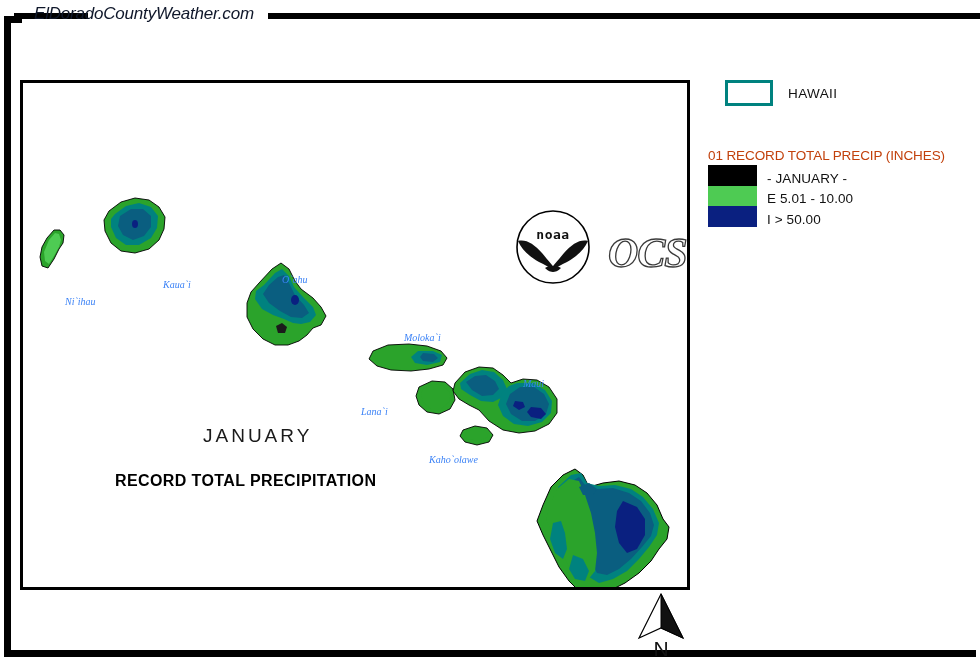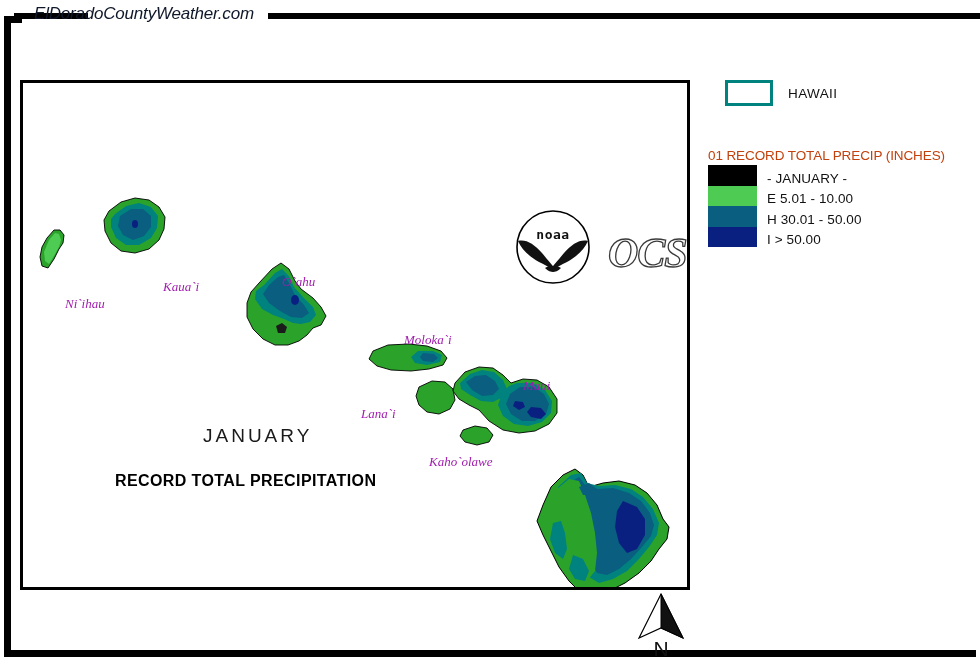--- a/index.html
+++ b/index.html
@@ -64,22 +64,22 @@
     background: #ffffff;
     overflow: hidden;
   }
   #map-svg { display: block; }
 
   
   .island-label {
     position: absolute;
     font-family: "Liberation Serif", serif;
     font-style: italic;
-    font-size: 13px;
-    color: #a21caf;
+    font-size: 10px;
+    color: #3b82f6;
     white-space: nowrap;
   }
 
   
   #map-month-title {
     position: absolute;
     left: 203px; top: 425px;
     font-size: 19px;
     letter-spacing: 3px;
     color: #1a1a1a;
@@ -258,21 +258,17 @@
 
     <div class="legend-row">
       <div class="legend-swatch" style="background:#000000;"></div>
       <div class="legend-text">- JANUARY -</div>
     </div>
     <div class="legend-row">
       <div class="legend-swatch" style="background:#4ECB53;"></div>
       <div class="legend-text">E 5.01 - 10.00</div>
     </div>
     <div class="legend-row">
-      <div class="legend-swatch" style="background:#0A5E80;"></div>
-      <div class="legend-text">H 30.01 - 50.00</div>
-    </div>
-    <div class="legend-row">
       <div class="legend-swatch" style="background:#0A2080;"></div>
       <div class="legend-text">I &gt; 50.00</div>
     </div>
   </div>
 </div>
 
 </body></html>

